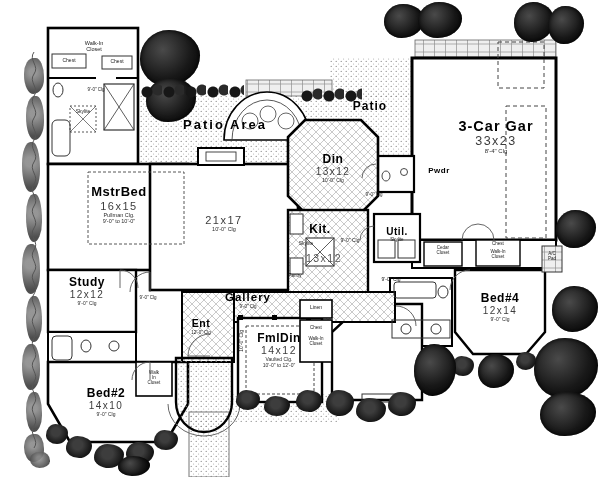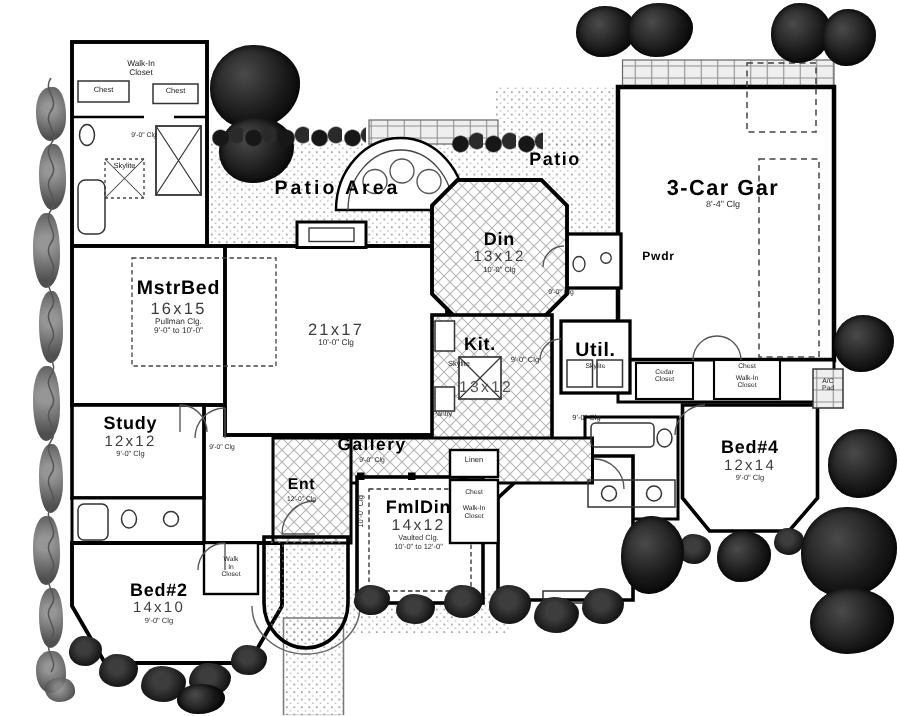--- a/index.html
+++ b/index.html
@@ -202,29 +202,30 @@
     </div>
 
   <div class="lbl" style="left:378px;top:167px;width:46px;padding-left:38px;">
     <span class="rn" style="font-size:8px;">Pwdr</span>
   </div>
   <div class="lbl tiny" style="left:360px;top:192px;width:28px;font-size:4.5px;">
       <span>9'-0" Clg</span>
     </div>
 
   <div class="lbl" style="left:380px;top:226px;width:34px;">
-    <span class="rn" style="font-size:13px;">Util.</span>
+    <span class="rn" style="font-size:10px;">Util.</span>
     <span class="tiny" style="font-size:4.5px;">Skylite</span>
   </div>
   <div class="lbl tiny" style="left:374px;top:277px;width:34px;">
       <span>9'-0" Clg</span>
     </div>
 
-  <div class="lbl" style="left:422px;top:118px;width:120px;">
+  <div class="lbl" style="left:436px;top:118px;width:120px;">
     <span class="rn" style="font-size:14.5px;letter-spacing:1px;">3-Car Gar</span>
+    <span class="rd" style="font-size:12.5px;">33x23</span>
     <span class="rc" style="font-size:6px;">8'-4" Clg</span>
   </div>
 
   <div class="lbl" style="left:56px;top:276px;width:62px;">
     <span class="rn" style="font-size:12px;">Study</span>
     <span class="rd" style="font-size:10px;">12x12</span>
     <span class="rc" style="font-size:5px;">9'-0" Clg</span>
   </div>
   <div class="lbl tiny" style="left:136px;top:295px;width:24px;font-size:4.5px;">
       <span>9'-0" Clg</span>

